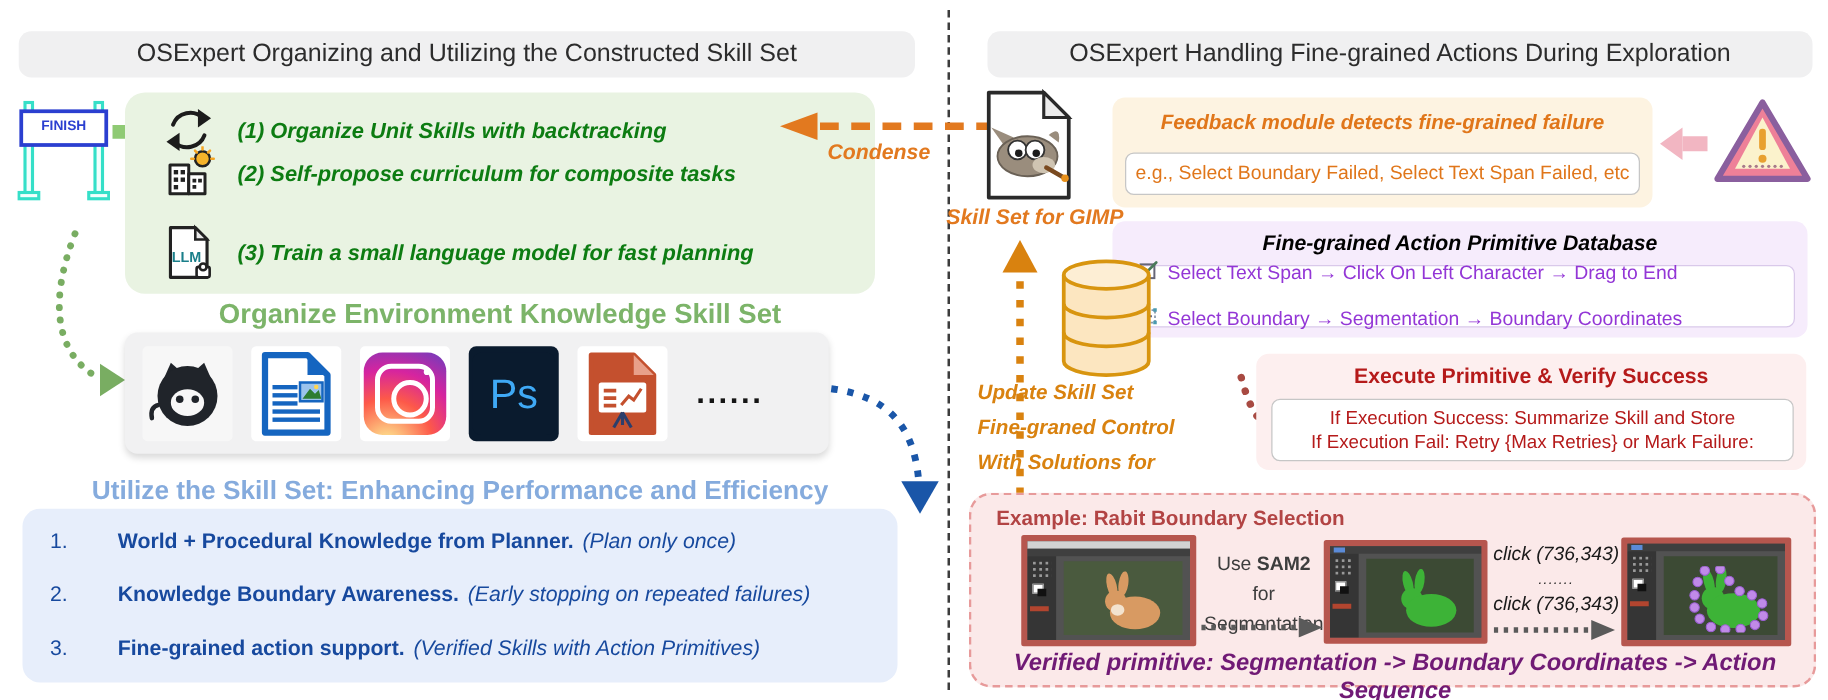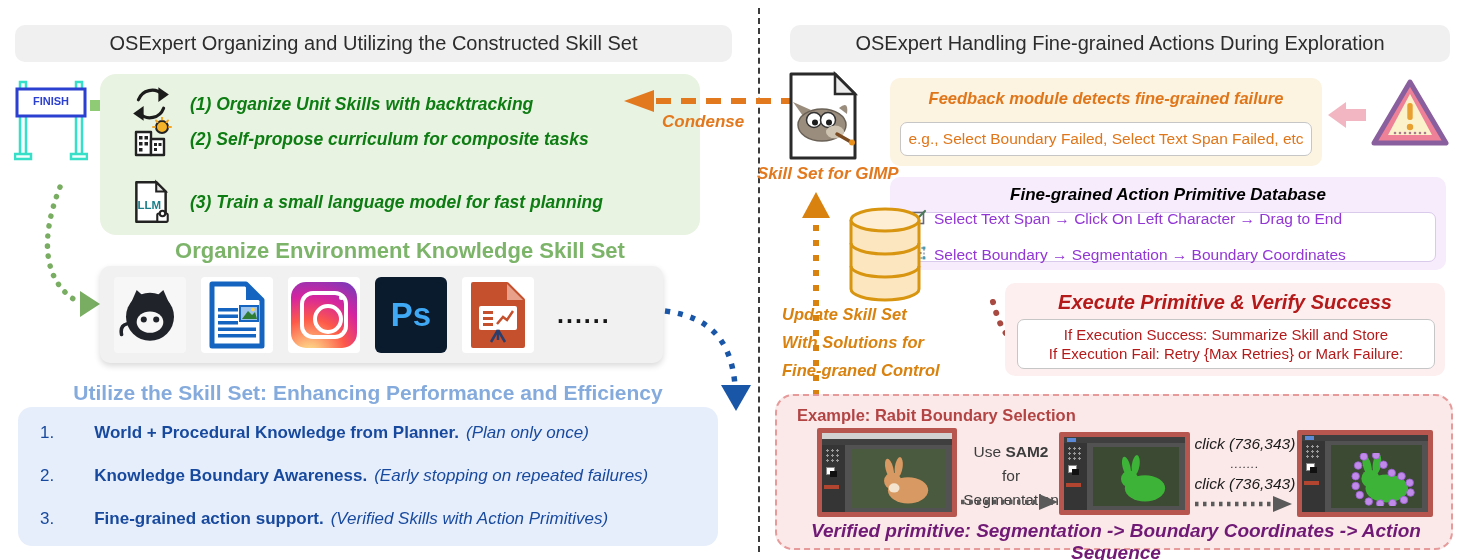--- a/index.html
+++ b/index.html
@@ -23,38 +23,38 @@
             display:flex;align-items:center;gap:15px;padding:0 14px;}
   .app-tile{width:72px;height:76px;background:#fff;border-radius:4px;display:flex;
             align-items:center;justify-content:center;overflow:hidden;}
   .dots6{font-size:25px;font-weight:bold;color:#151515;letter-spacing:2px;margin-left:8px;}
   .ig{width:66px;height:66px;border-radius:15px;position:relative;
       background:radial-gradient(circle at 28% 112%, #fdf497 0%, #fd5949 42%, #d6249f 68%, #7b3ab9 95%);}
   .ig .frame{position:absolute;left:9px;top:9px;right:9px;bottom:9px;border:4px solid #fff;border-radius:13px;}
   .ig .lens{position:absolute;left:22px;top:22px;width:22px;height:22px;border:4px solid #fff;border-radius:50%;}
   .ig .dot{position:absolute;right:13px;top:13px;width:5px;height:5px;border-radius:50%;background:#fff;}
   .ps{width:66px;height:66px;background:#0a1b2e;border-radius:7px;color:#3fa9f5;
-      font-weight:bold;font-size:33px;display:flex;align-items:center;justify-content:center;}
+      font-weight:normal;font-size:33px;display:flex;align-items:center;justify-content:center;}
   .util-head{font-size:21px;font-weight:bold;color:#85abdd;}
   .blue-box{background:#e7eefb;border-radius:14px;}
   .benefit{position:absolute;left:22px;display:flex;gap:7px;font-size:17px;color:#17499e;white-space:nowrap;}
   .benefit .t{font-weight:bold;margin-left:33px;}
   .benefit .n{font-style:italic;}
 
   
   .lbl-orange{color:#e2791f;font-weight:bold;font-style:italic;}
   .obox{background:#fdf3e1;border-radius:10px;}
   .inner-box{background:#fff;border:1.5px solid #c6c6c6;border-radius:7px;}
   .fb-title{font-size:16.5px;font-weight:bold;font-style:italic;color:#e0761a;}
   .fb-line{font-size:15.5px;color:#e0761a;}
   .pbox{background:#f6ecfc;border-radius:10px;}
   .p-title{font-size:17px;font-weight:bold;font-style:italic;color:#000000;}
   .prow{display:flex;align-items:center;gap:7px;font-size:15.5px;color:#9336d6;white-space:nowrap;}
   .rbox{background:#fdefef;border-radius:10px;}
-  .r-title{font-size:20px;font-weight:bold;font-style:italic;color:#b51a1a;}
+  .r-title{font-size:17px;font-weight:bold;color:#b51a1a;}
   .r-line{font-size:15px;color:#b51a1a;}
   .update-lines{font-size:16.5px;font-weight:bold;font-style:italic;color:#d9820f;line-height:28px;text-align:left;}
   .ex-box{background:#fbe9e9;border:2px dashed #e79a9a;border-radius:18px;}
   .ex-title{font-size:16.5px;font-weight:bold;color:#b24444;}
   .sam-text{font-size:15.5px;color:#3d3d3d;text-align:center;line-height:24px;}
   .click-text{font-size:15.5px;font-style:italic;color:#1a1a1a;text-align:center;line-height:20px;}
   .ex-footer{font-size:19px;font-weight:bold;font-style:italic;color:#701a75;}
 
   
   .pink-arrow-tri{width:0;height:0;border-top:13px solid transparent;border-bottom:13px solid transparent;
@@ -369,22 +369,22 @@
 
   <svg class="abs" style="left:843px;top:206px;" width="84" height="97" viewBox="0 0 84 97">
     <path d="M8 14 v69 a34 11 0 0 0 68 0 v-69" fill="#fce6c0" stroke="#d8950f" stroke-width="3"></path>
     <ellipse cx="42" cy="14" rx="34" ry="11" fill="#fdeed4" stroke="#d8950f" stroke-width="3"></ellipse>
     <path d="M8 37 a34 11 0 0 0 68 0" fill="none" stroke="#d8950f" stroke-width="3"></path>
     <path d="M8 60 a34 11 0 0 0 68 0" fill="none" stroke="#d8950f" stroke-width="3"></path>
   </svg>
 
   <div class="abs update-lines" style="left:782px;top:300px;width:212px;">
     <div>Update Skill Set</div>
+    <div>Fine-graned Control</div>
     <div>With Solutions for</div>
-    <div>Fine-graned Control</div>
   </div>
 
   <svg class="abs" style="left:985px;top:296px;" width="64" height="68" viewBox="0 0 64 68">
     <path d="M8 6 Q16 36 26 42" fill="none" stroke="#a84a42" stroke-width="6" stroke-linecap="round" stroke-dasharray="0.1 11"></path>
     <polygon points="26,28 60,47 24,60" fill="#a84a42"></polygon>
   </svg>
 
   <div class="abs rbox" style="left:1005px;top:283px;width:440px;height:93px;">
     <div class="ctr r-title" style="margin-top:8px;">Execute Primitive &amp; Verify Success</div>
     <div class="inner-box abs" style="left:12px;top:36px;width:416px;height:48px;

